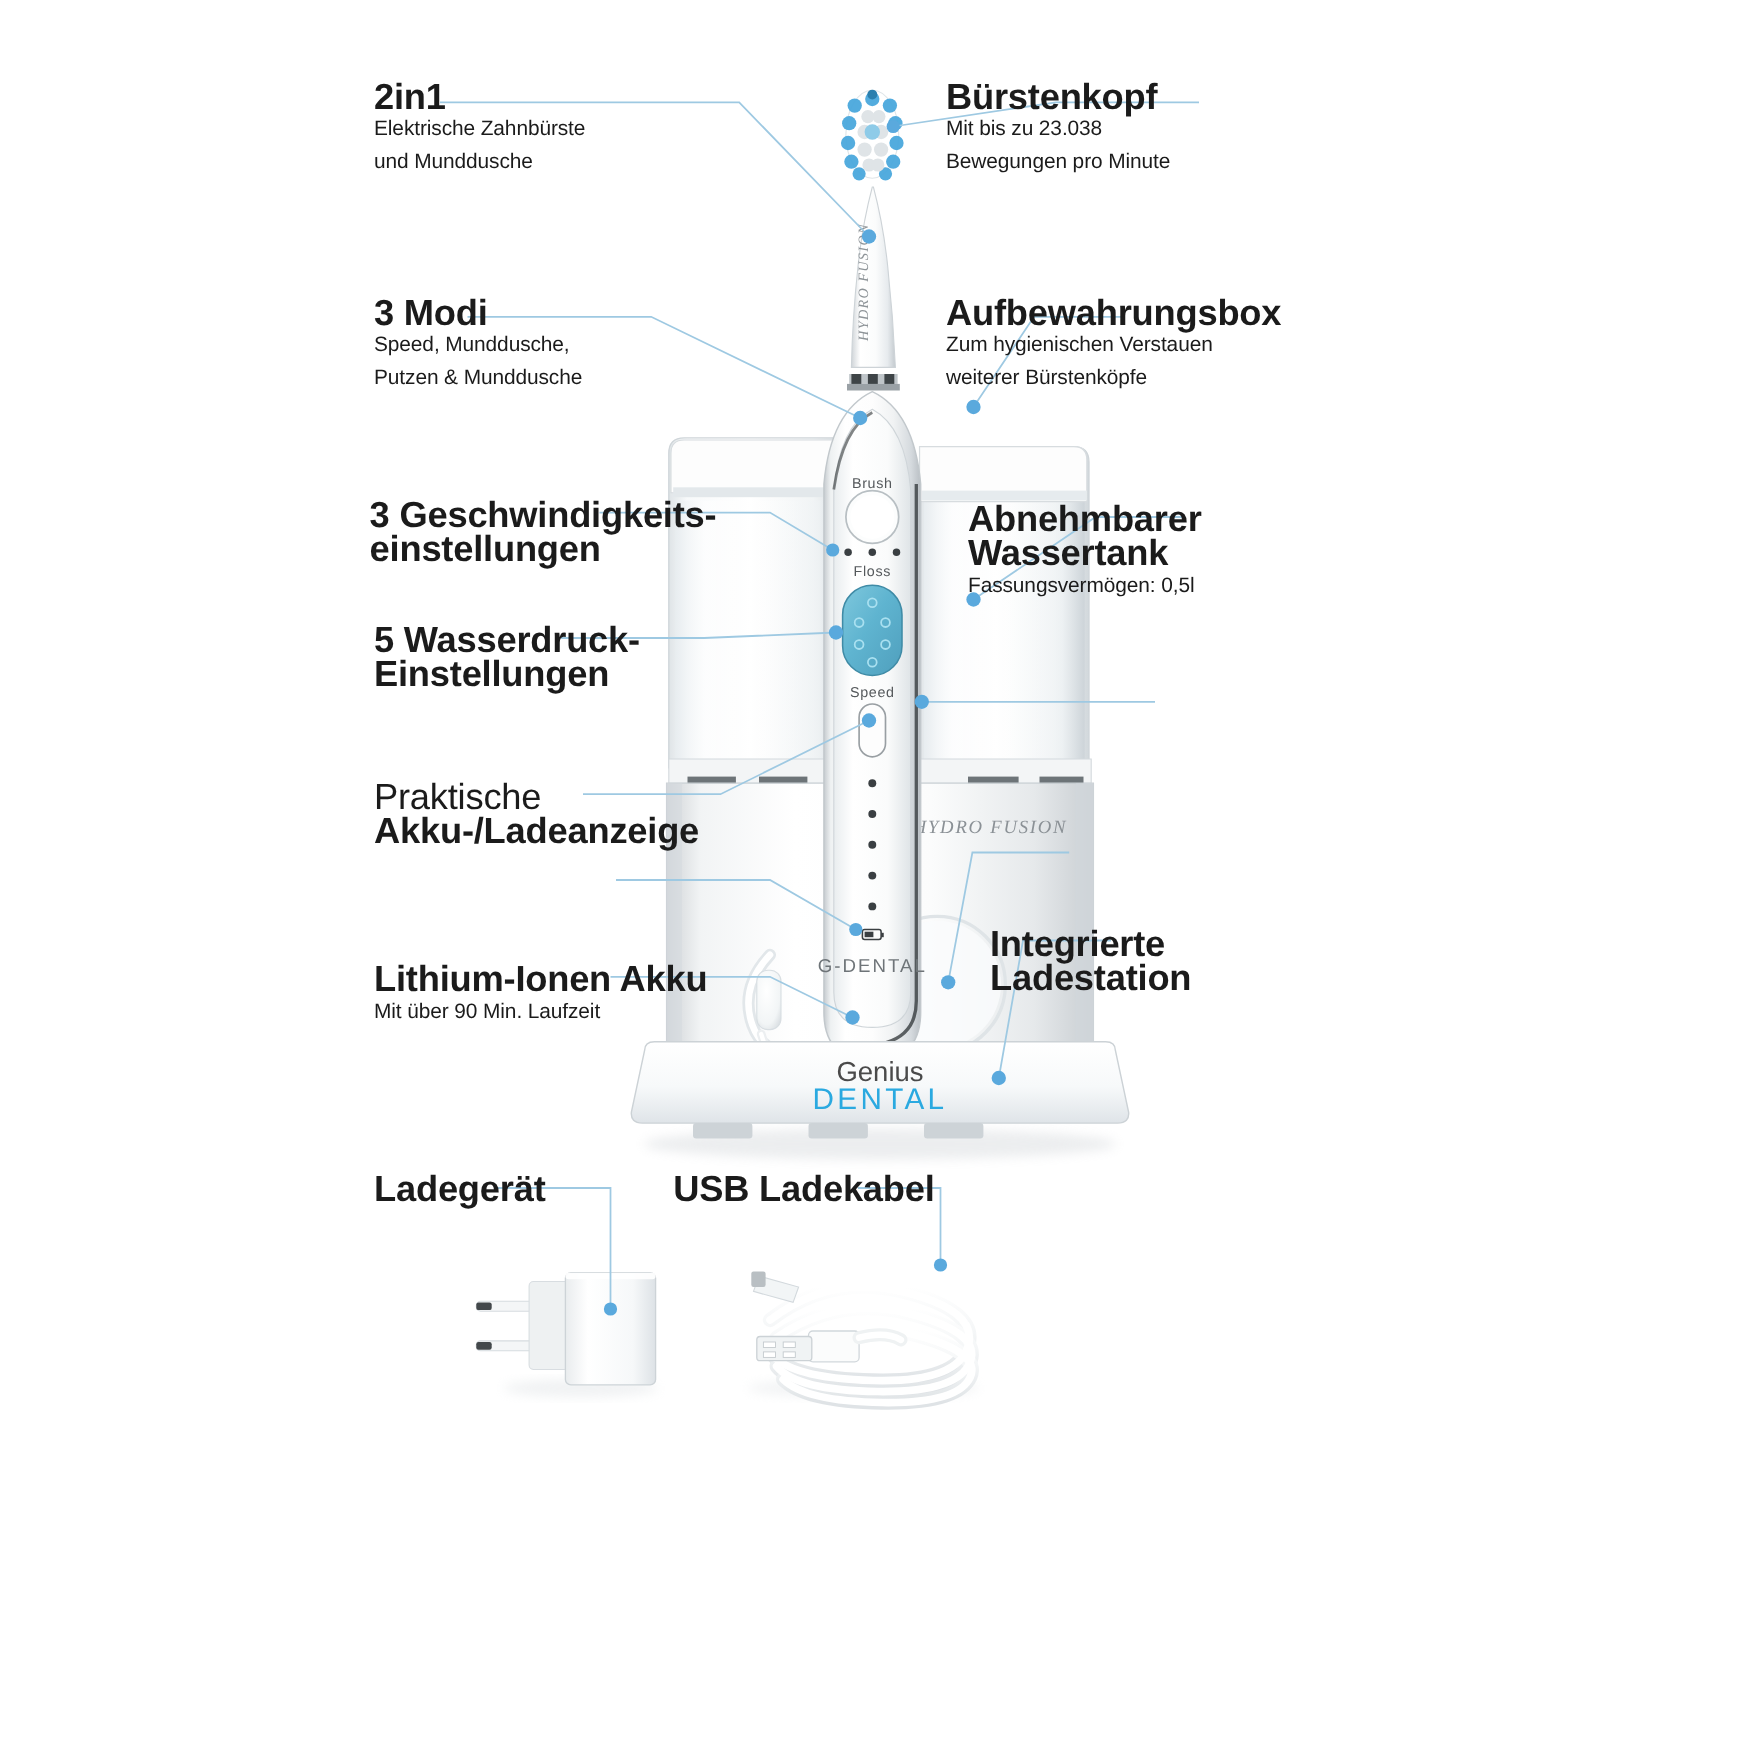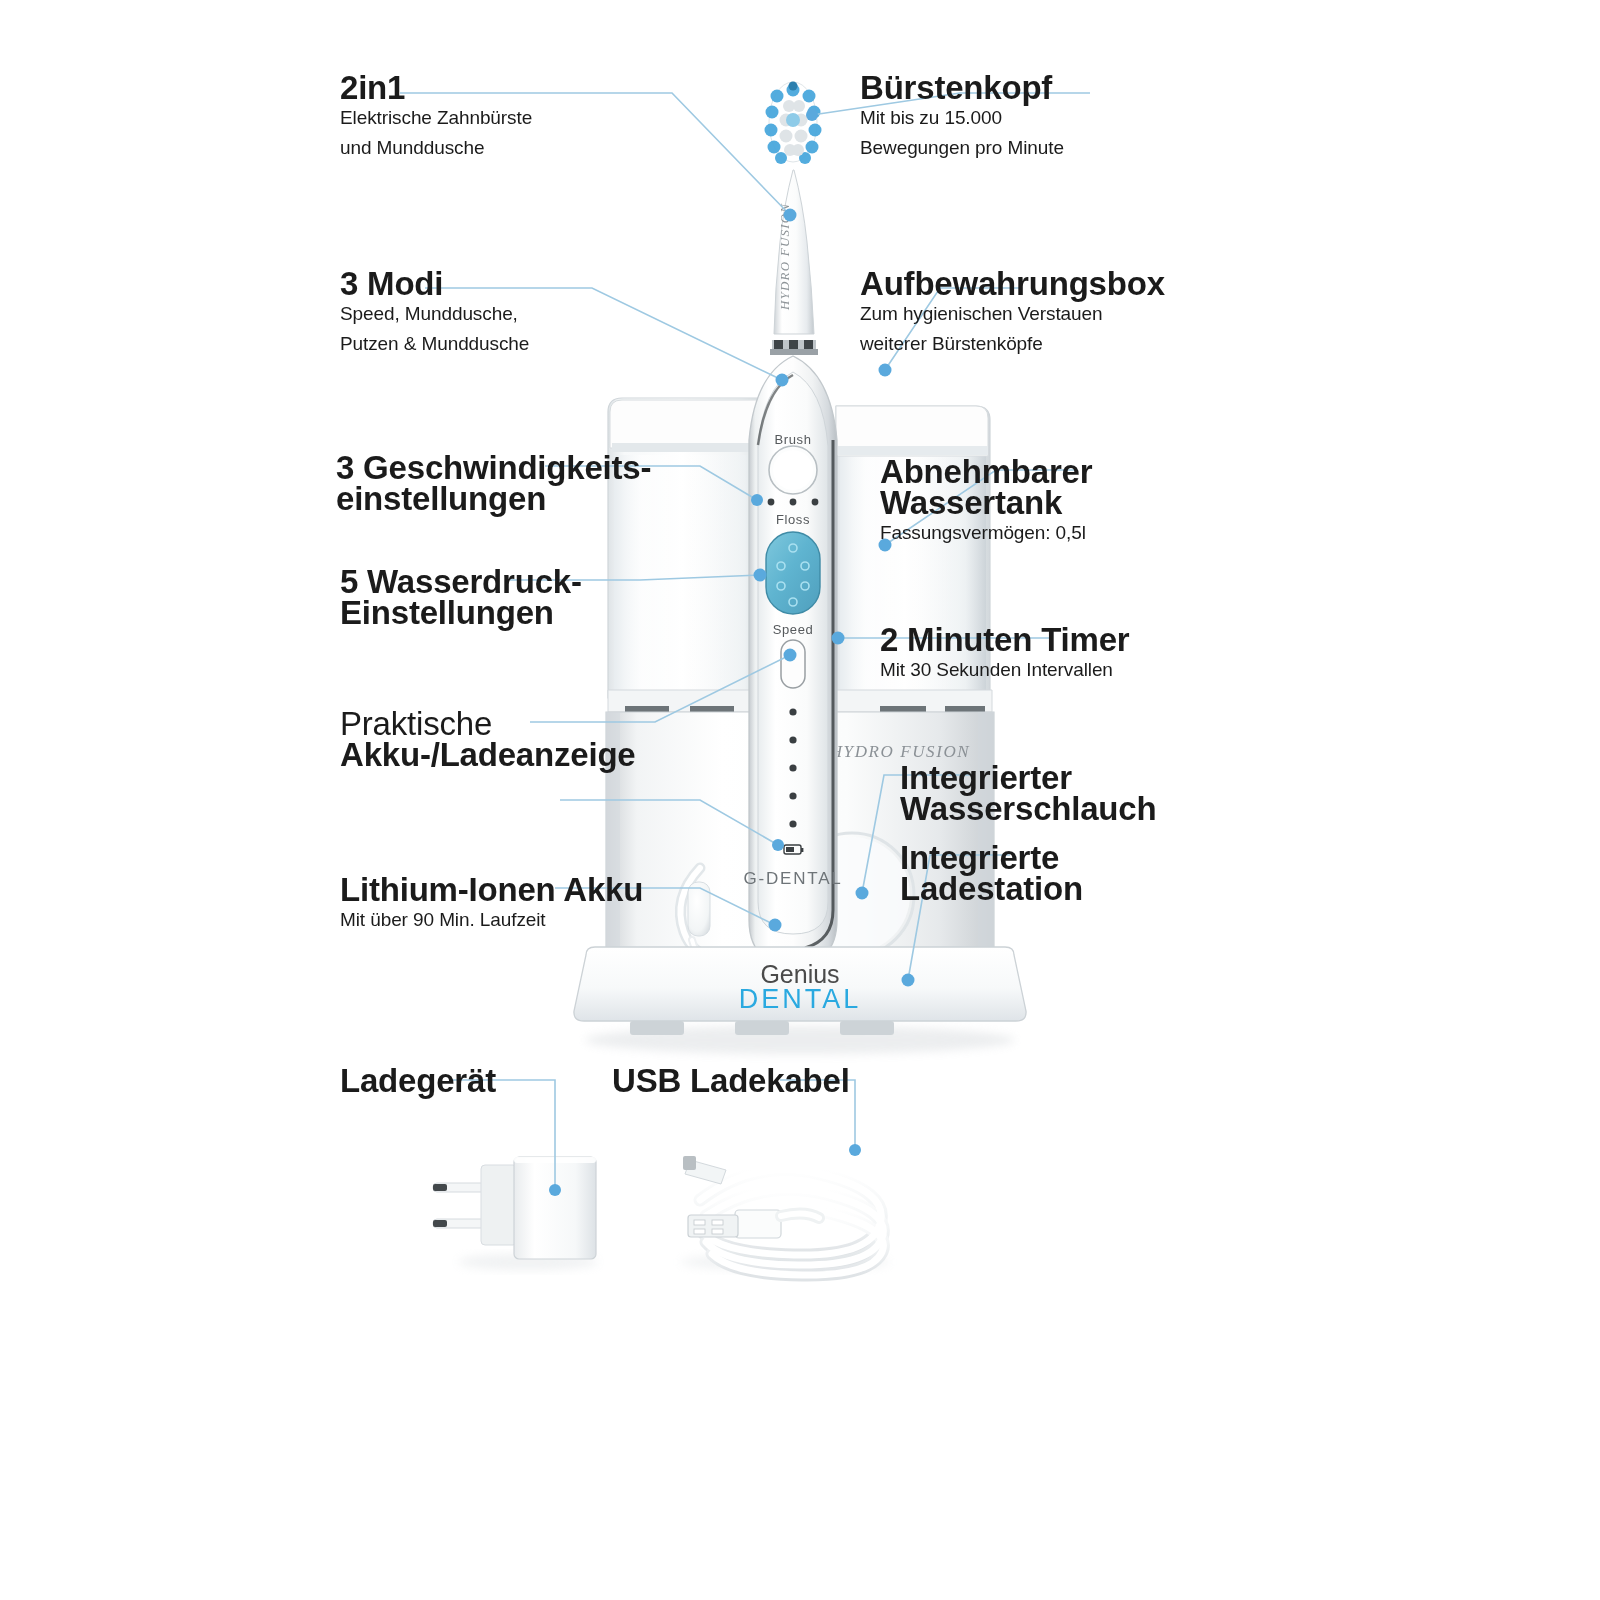--- a/index.html
+++ b/index.html
@@ -356,21 +356,21 @@
   </svg>
 
   <div class="callout left" style="left:340px; top:72px; width:300px;">
     <div class="ttl">2in1</div>
     <div class="sub">Elektrische Zahnbürste</div>
     <div class="sub">und Munddusche</div>
   </div>
 
   <div class="callout right" style="left:860px; top:72px; width:380px;">
     <div class="ttl">Bürstenkopf</div>
-    <div class="sub">Mit bis zu 15.000</div>
+    <div class="sub">Mit bis zu 23.038</div>
     <div class="sub">Bewegungen pro Minute</div>
   </div>
 
   <div class="callout left" style="left:340px; top:268px; width:320px;">
     <div class="ttl">3 Modi</div>
     <div class="sub">Speed, Munddusche,</div>
     <div class="sub">Putzen &amp; Munddusche</div>
   </div>
 
   <div class="callout right" style="left:860px; top:268px; width:380px;">
@@ -388,33 +388,26 @@
     <div class="ttl">Abnehmbarer</div>
     <div class="ttl">Wassertank</div>
     <div class="sub">Fassungsvermögen: 0,5l</div>
   </div>
 
   <div class="callout left" style="left:340px; top:566px; width:330px;">
     <div class="ttl">5 Wasserdruck-</div>
     <div class="ttl">Einstellungen</div>
   </div>
 
-  <div class="callout right" style="left:880px; top:624px; width:360px;">
-    <div class="ttl">2 Minuten Timer</div>
-    <div class="sub">Mit 30 Sekunden Intervallen</div>
-  </div>
 
   <div class="callout left" style="left:340px; top:708px; width:330px;">
     <div class="ttl reg">Praktische</div>
     <div class="ttl">Akku-/Ladeanzeige</div>
   </div>
 
-  <div class="callout right" style="left:900px; top:762px; width:340px;">
-    <div class="ttl">Integrierter Wasserschlauch</div>
-  </div>
 
   <div class="callout right" style="left:900px; top:842px; width:340px;">
     <div class="ttl">Integrierte Ladestation</div>
   </div>
 
   <div class="callout left" style="left:340px; top:874px; width:330px;">
     <div class="ttl">Lithium-Ionen Akku</div>
     <div class="sub">Mit über 90 Min. Laufzeit</div>
   </div>
 

